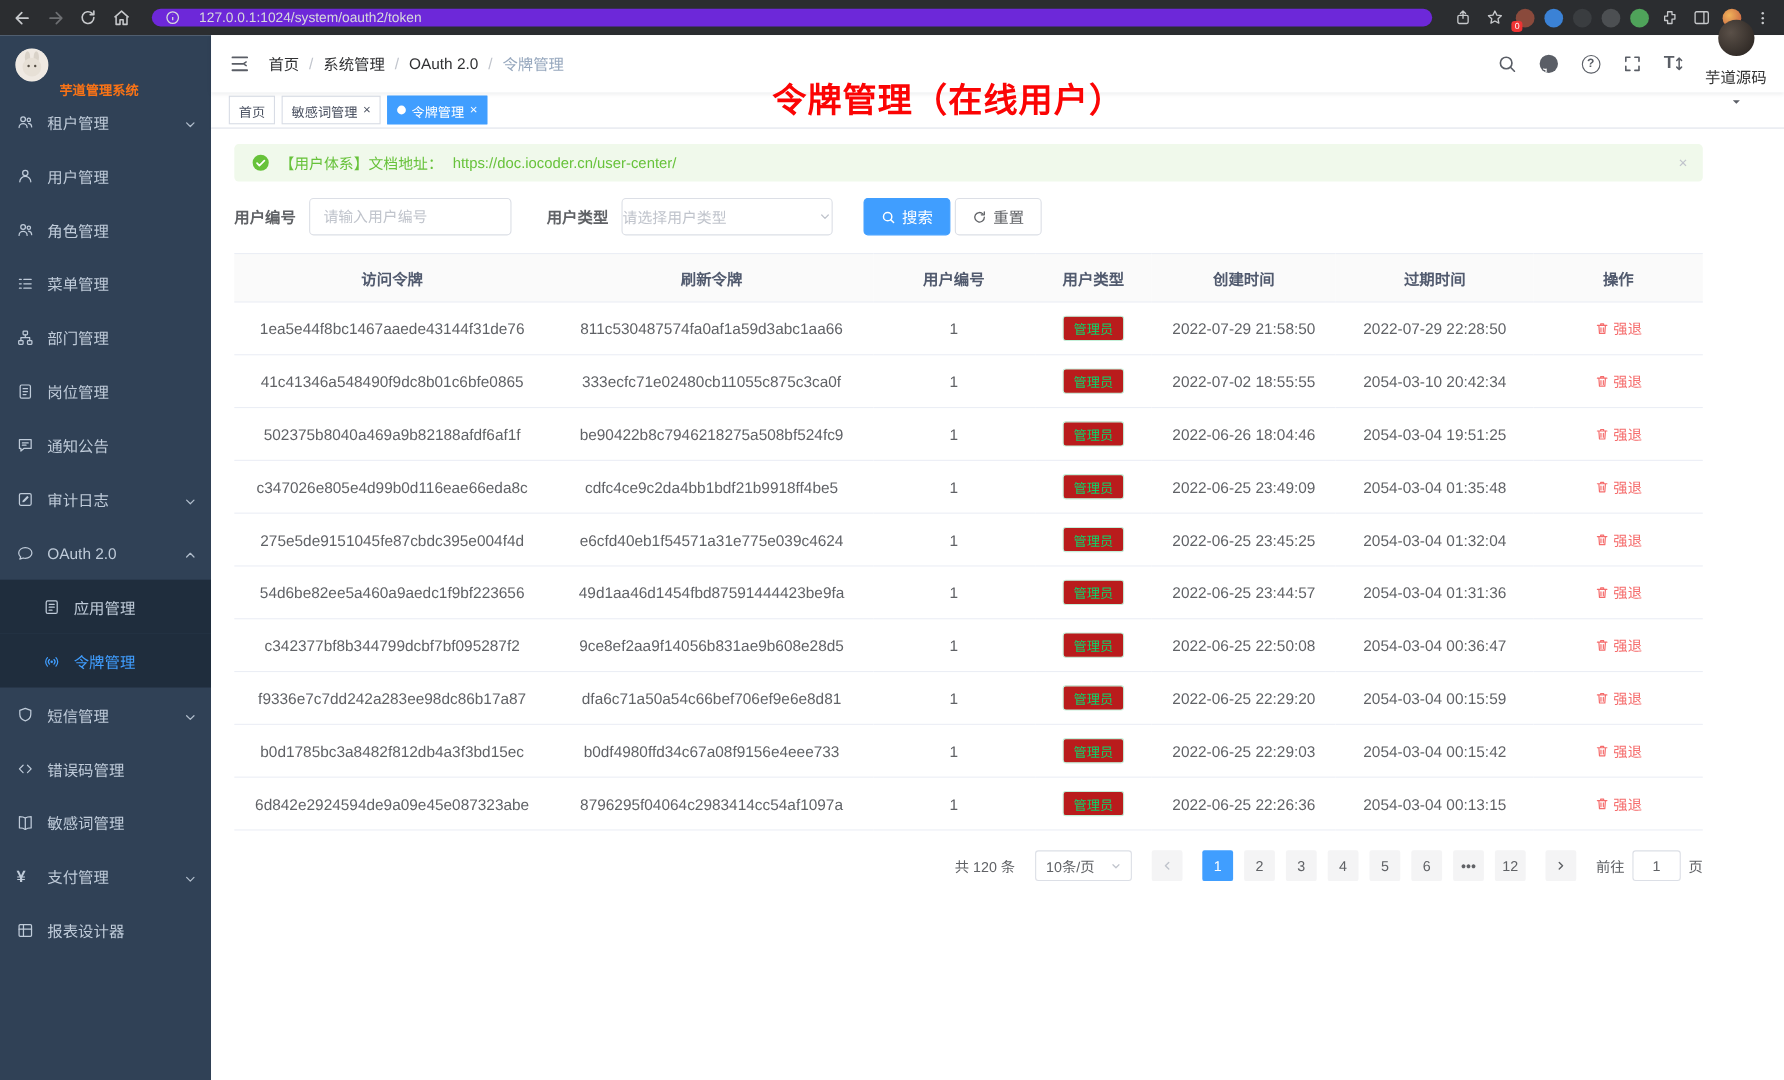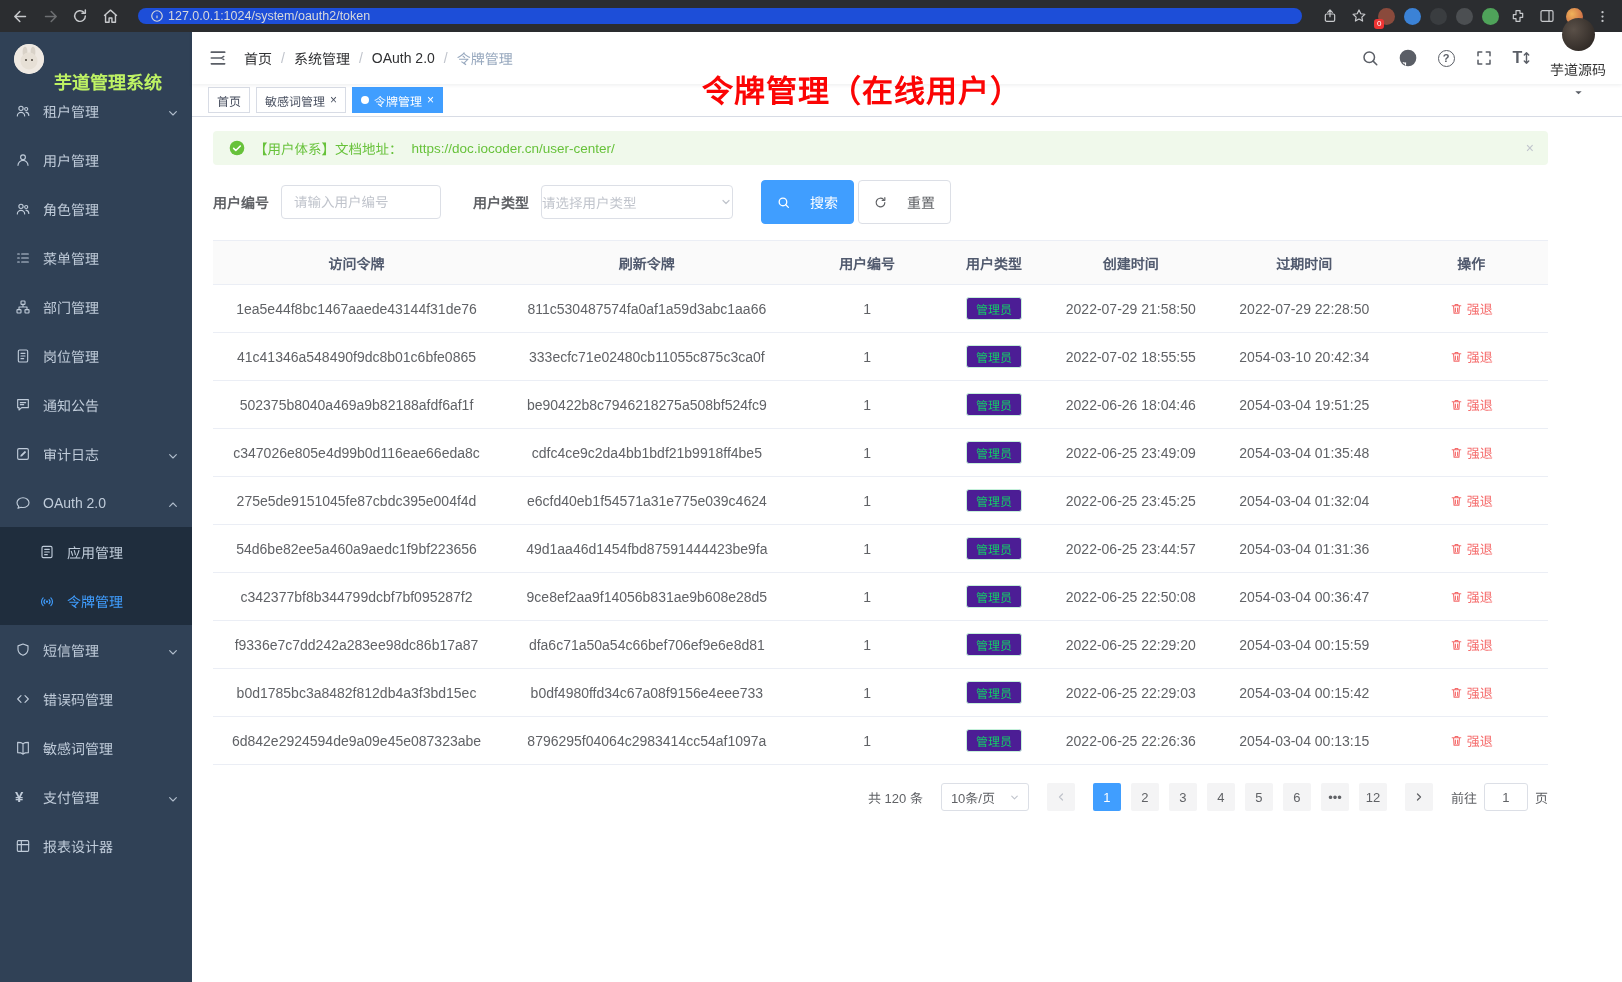--- a/index.html
+++ b/index.html
@@ -5,35 +5,35 @@
   * { margin:0; padding:0; box-sizing:border-box; }
   html,body { width:1622px; height:982px; overflow:hidden; background:#fff;
     font-family:"Liberation Sans","DejaVu Sans",sans-serif; }
   svg { display:block; }
 
   
   .browser-bar { height:32px; background:#2b2d30; display:flex; align-items:center;
     padding:0 10px; gap:10px; color:#c7c9cc; }
   .bnav { width:20px; height:20px; display:flex; align-items:center; justify-content:center; cursor:pointer; }
   .bnav.dim { color:#6d6f72; }
-  .address { flex:1; height:16px; background:#1d4ed8; border-radius:13px; display:flex;
-    align-items:center; padding:0 12px; gap:4px; color:#d7d9dc; font-size:12.5px; margin:0 8px; }
+  .address { flex:1; height:16px; background:#6d28d9; border-radius:13px; display:flex;
+    align-items:center; padding:0 12px; gap:17px; color:#d7d9dc; font-size:12.5px; margin:0 8px; }
   .bext { display:flex; align-items:center; gap:9px; }
   .extdot { width:17px; height:17px; border-radius:50%; position:relative; cursor:pointer; }
   .badge0 { position:absolute; bottom:-4px; left:-4px; background:#e33; color:#fff; font-size:8px;
     padding:0 3px; border-radius:3px; line-height:10px; }
 
   
   .app { display:flex; height:950px; }
 
   
   .sidebar { width:192px; background:#304156; flex-shrink:0; color:#bfcbd9; overflow:hidden; }
   .logo { height:54px; display:flex; align-items:center; gap:10px; padding:0 14px; }
   .logo-img { width:30px; height:30px; border-radius:50%; background:#e9e6e1; overflow:hidden; flex-shrink:0; }
-  .logo-title { color:#bef264; font-size:18px; font-weight:700; white-space:nowrap;margin-top:43px; }
+  .logo-title { color:#f97316; font-size:12px; font-weight:700; white-space:nowrap;margin-top:43px; }
   .menu-item { height:49px; display:flex; align-items:center; gap:12px; padding:0 15px;
     font-size:14px; cursor:pointer; }
   .menu-item .mi-icon { width:16px; height:16px; flex-shrink:0; }
   .menu-item .mi-arrow { margin-left:auto; width:12px; height:12px; opacity:.9; }
   .menu-item.sub { background:#1f2d3d; padding-left:39px; }
   .menu-item.active { color:#409eff; }
   .yen { font-size:15px; font-weight:700; line-height:16px; width:16px; text-align:center; }
 
   
   .main { flex:1; display:flex; flex-direction:column; background:#fff; min-width:0; }
@@ -67,39 +67,39 @@
   
   .content { flex:1; padding:14px 74px 14px 21px; position:relative; background:#fff; }
 
   .alert { background:#f0f9eb; border-radius:4px; min-height:34px; display:flex; align-items:center;
     gap:9px; padding:7px 16px; color:#67c23a; font-size:13.5px; position:relative; margin-bottom:15px; }
   .alert .alink { color:#67c23a; text-decoration:none; }
   .alert .aclose { position:absolute; right:14px; color:#c0c4cc; font-size:14px; cursor:pointer; }
 
   .filters { display:flex; align-items:center; font-size:14px; color:#606266; margin-bottom:16px; }
   .flabel { font-weight:700; margin-right:12px; }
-  .finput { width:160px; height:34px; border:1px solid #dcdfe6; border-radius:4px; padding:0 12px;
+  .finput { width:184px; height:34px; border:1px solid #dcdfe6; border-radius:4px; padding:0 12px;
     font-size:13.5px; color:#6d28d9; outline:none; font-family:inherit; }
   .finput::placeholder { color:#c0c4cc; }
   .fselect { width:192px; height:34px; border:1px solid #dcdfe6; border-radius:4px; padding:0 0;
     display:flex; align-items:center; justify-content:space-between; color:#c0c4cc; font-size:13.5px; cursor:pointer; }
   .fgap { width:32px; }
-  .btn { height:44px; border-radius:4px; border:1px solid #dcdfe6; background:#fff; color:#606266;
-    font-size:14px; display:inline-flex; align-items:center; gap:20px; padding:0 15px; cursor:pointer;
+  .btn { height:34px; border-radius:4px; border:1px solid #dcdfe6; background:#fff; color:#606266;
+    font-size:14px; display:inline-flex; align-items:center; gap:6px; padding:0 15px; cursor:pointer;
     font-family:inherit; }
   .btn.primary { background:#409eff; border-color:#409eff; color:#fff; }
   .btn + .btn { margin-left:4px; }
 
   table.grid { width:100%; border-collapse:collapse; font-size:14px; color:#606266; table-layout:fixed; }
   .grid th { height:44px; font-weight:700; color:#515a6e; background:#fafafa;
     border-top:1px solid #ebeef5; border-bottom:1px solid #ebeef5; }
   .grid td { height:48px; border-bottom:1px solid #ebeef5; text-align:center;
     white-space:nowrap; overflow:hidden; text-overflow:ellipsis; }
   .tag-success { display:inline-block; padding:2px 9px; font-size:12px; border-radius:3px;
-    background:#4c1d95; border:1px solid #c5f0da; color:#13ce66; }
+    background:#b91c1c; border:1px solid #c5f0da; color:#13ce66; }
   .danger-link { color:#f56c6c; font-size:13px; display:inline-flex; align-items:center; gap:4px;
     cursor:pointer; background:none; border:none; font-family:inherit; }
 
   .pagination { display:flex; justify-content:flex-end; align-items:center; gap:18px; margin-top:18px;
     font-size:13px; color:#606266; }
   .psize { height:28px; border:1px solid #dcdfe6; border-radius:3px; display:flex; align-items:center;
     gap:14px; padding:0 8px 0 9px; cursor:pointer; color:#606266; }
   .pbtn { min-width:28px; height:28px; border-radius:2px; background:#f4f4f5; display:flex;
     align-items:center; justify-content:center; cursor:pointer; border:none; font-size:13px;
     color:#606266; font-family:inherit; }

